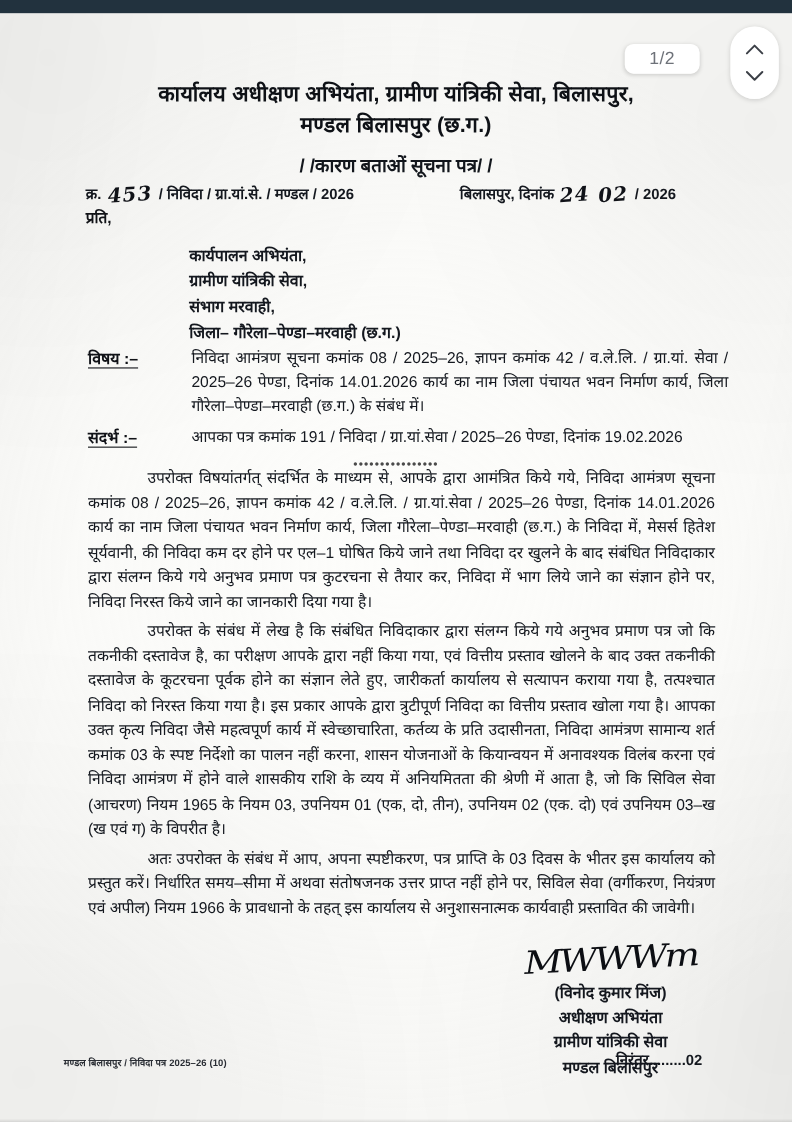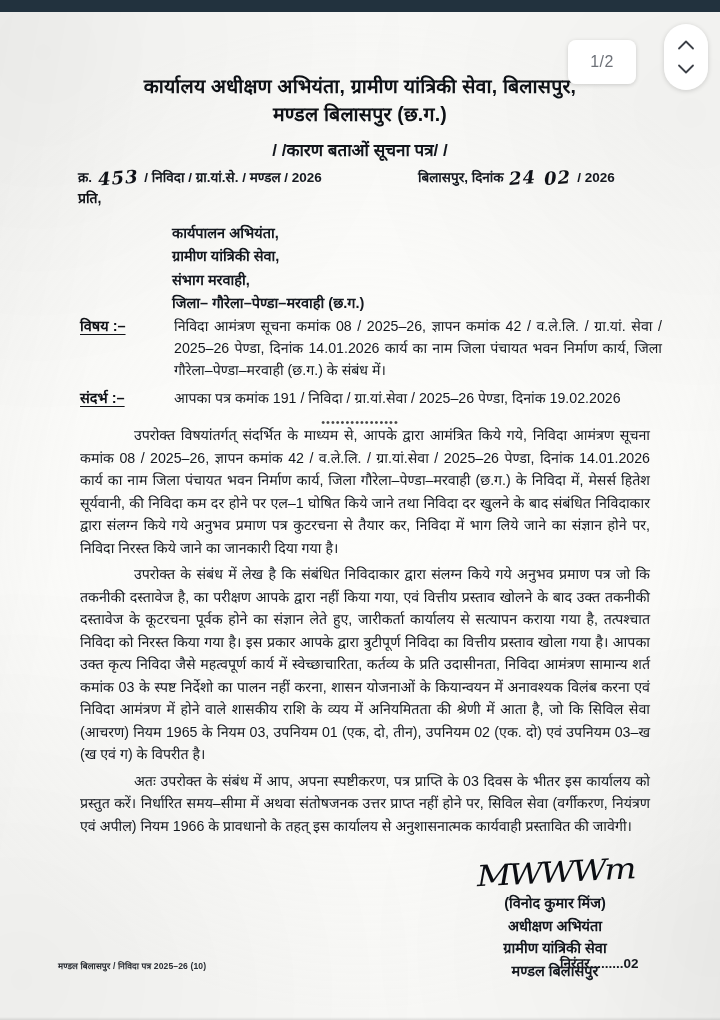--- a/index.html
+++ b/index.html
@@ -259,21 +259,21 @@
     letter-spacing: 0.1px;
     white-space: nowrap;
   }
 
   
   #page-indicator {
     position: absolute;
     top: 40px;
     right: 84px;
     min-width: 46px;
-    height: 44px;
+    height: 27px;
     padding: 0 11px;
     border-radius: 8px;
     background: rgba(255,255,255,0.94);
     box-shadow: 0 1px 4px rgba(0,0,0,0.17);
     display: flex;
     align-items: center;
     justify-content: center;
     font-size: 16px;
     color: #6e7279;
     font-weight: 400;

